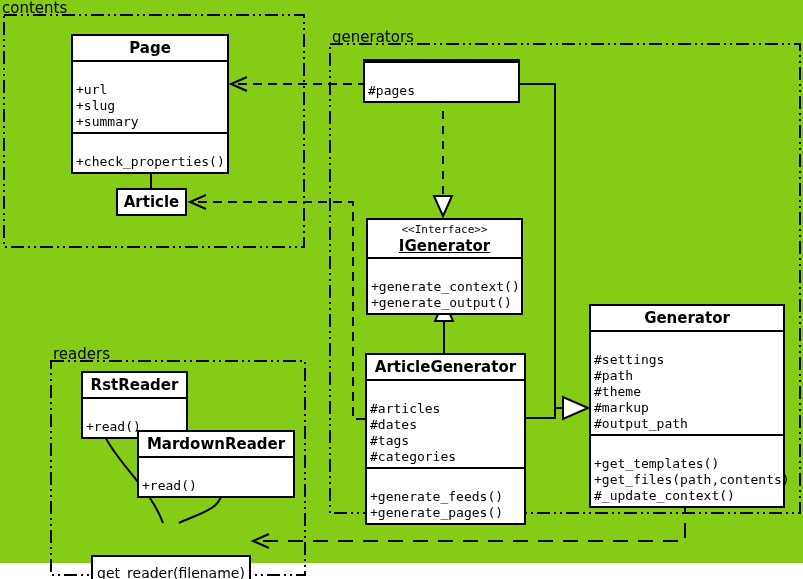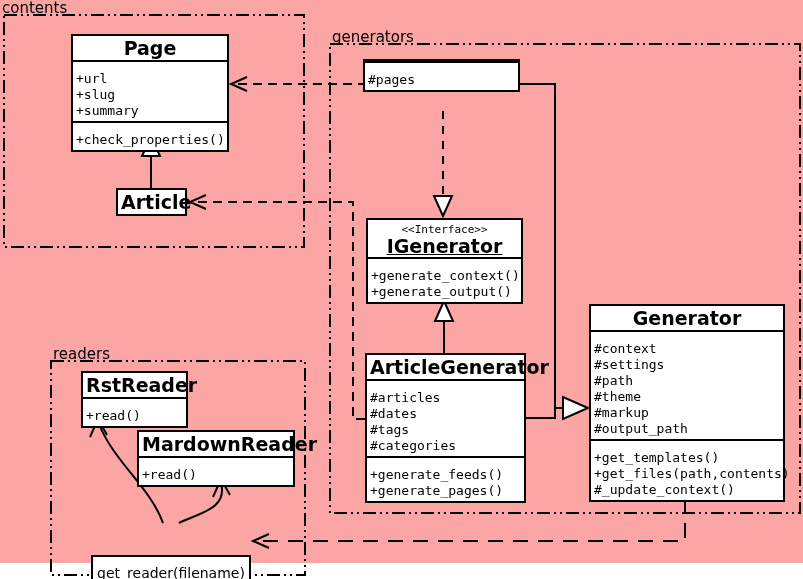--- a/index.html
+++ b/index.html
@@ -1,43 +1,43 @@
 <!DOCTYPE html>
 <html><head>
 <meta charset="utf-8">
 <style>
   * { margin:0; padding:0; box-sizing:border-box; }
   html,body { background:#ffffff; }
   body {
     width:803px; height:579px; position:relative; overflow:hidden;
     font-family:"DejaVu Sans", sans-serif; color:#000;
   }
-  .canvas { position:absolute; left:0; top:0; width:803px; height:563px; background:#fca5a5; }
+  .canvas { position:absolute; left:0; top:0; width:803px; height:563px; background:#84cc16; }
   svg.lines { position:absolute; left:0; top:0; }
 
   .pkg-label {
     position:absolute; font-size:15px; line-height:15px; color:#000;
     white-space:nowrap;
   }
 
   .uml-class {
     position:absolute; background:#fff; border:2px solid #000;
   }
   .cls-stereo {
     font-family:"DejaVu Sans Mono", monospace;
     font-size:11px; line-height:15px; text-align:center; padding-top:2px;
     white-space:nowrap;
   }
   .cls-title {
-    font-weight:bold; font-size:19px; line-height:20px; text-align:center;
+    font-weight:bold; font-size:15px; line-height:20px; text-align:center;
     padding:2px 3px; white-space:nowrap; overflow:visible;
   }
   .cls-title.after-stereo { padding-top:0; line-height:18px;text-decoration:underline; }
   .cls-attrs, .cls-methods {
-    border-top:2px solid #000; padding:9px 2px 2px 3px;
+    border-top:2px solid #000; padding:20px 2px 2px 3px;
   }
   .member {
     font-family:"DejaVu Sans Mono", monospace;
     font-size:13px; line-height:16px; white-space:pre;
   }
   .plain-box {
     display:flex; align-items:center; justify-content:center;
     font-size:14px; white-space:nowrap;
   }
 </style>
@@ -146,21 +146,20 @@
       </div>
     <div class="cls-methods">
         <div class="member">+generate_feeds()</div>
         <div class="member">+generate_pages()</div>
       </div>
   </div>
 
   <div class="uml-class" style="left:589px; top:304px; width:196px;">
     <div class="cls-title">Generator</div>
     <div class="cls-attrs">
-        <div class="member">#context</div>
         <div class="member">#settings</div>
         <div class="member">#path</div>
         <div class="member">#theme</div>
         <div class="member">#markup</div>
         <div class="member">#output_path</div>
       </div>
     <div class="cls-methods">
         <div class="member">+get_templates()</div>
         <div class="member">+get_files(path,contents)</div>
         <div class="member">#_update_context()</div>

